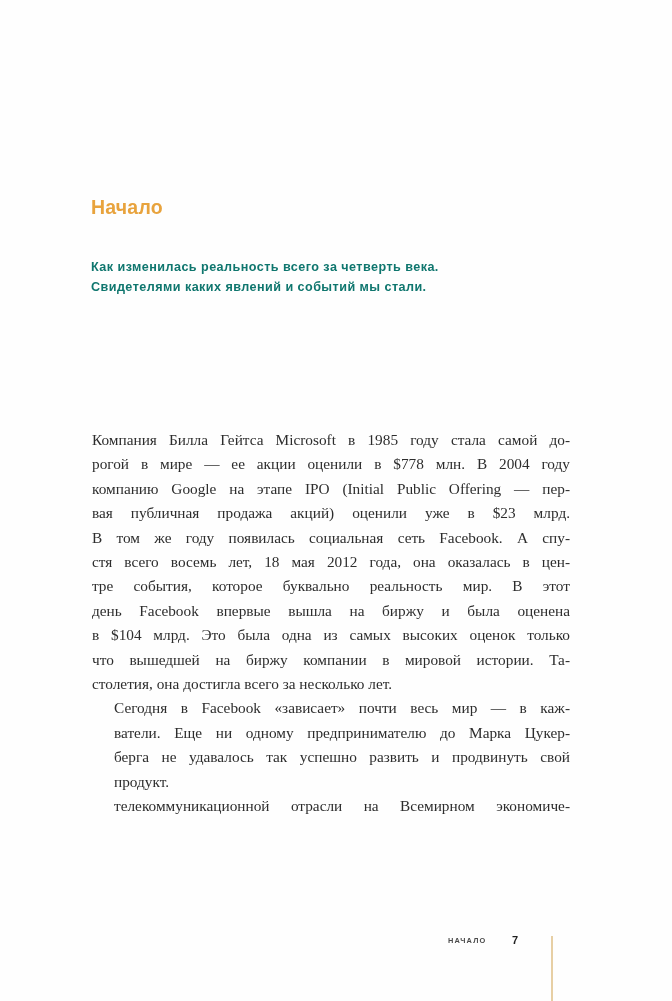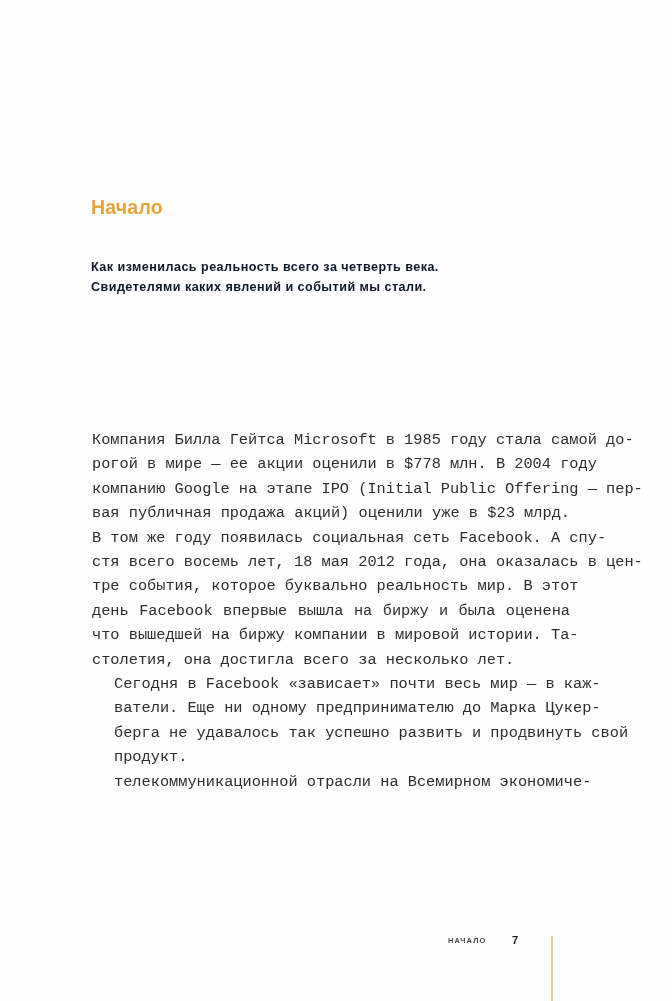--- a/index.html
+++ b/index.html
@@ -40,21 +40,21 @@
   
   .deck {
     position: absolute;
     left: 91px;
     top: 258px;
     width: 470px;
     font-family: "Liberation Sans", sans-serif;
     font-weight: bold;
     font-size: 12.6px;
     letter-spacing: 0.45px;
-    color: #0f172a;
+    color: #0f766e;
     line-height: 19.5px;
   }
   .deck-line { display: block; white-space: nowrap; }
 
   
   .body-column {
     position: absolute;
     left: 92px;
     top: 428px;
     width: 478px;
@@ -73,21 +73,20 @@
   }
   .para + .para {
     text-indent: 22px;
   }
   
   .ln {
     display: block;
     text-align: justify;
     text-align-last: justify;
     white-space: nowrap;
-    font-family: Liberation Mono, monospace;
   }
   .ln.last {
     text-align-last: left;
   }
   .ln.indent {
     text-indent: 22px;
   }
 
   
   .footer {
@@ -145,20 +144,21 @@
   <div class="body-column">
     <p class="para" id="paragraph-1">
         <span class="ln">Компания Билла Гейтса Microsoft в 1985 году стала самой до-</span>
         <span class="ln">рогой в мире — ее акции оценили в $778 млн. В 2004 году</span>
         <span class="ln">компанию Google на этапе IPO (Initial Public Offering — пер-</span>
         <span class="ln">вая публичная продажа акций) оценили уже в $23 млрд.</span>
         <span class="ln">В том же году появилась социальная сеть Facebook. А спу-</span>
         <span class="ln">стя всего восемь лет, 18 мая 2012 года, она оказалась в цен-</span>
         <span class="ln">тре события, которое буквально реальность мир. В этот</span>
         <span class="ln">день Facebook впервые вышла на биржу и была оценена</span>
+        <span class="ln">в $104 млрд. Это была одна из самых высоких оценок только</span>
         <span class="ln">что вышедшей на биржу компании в мировой истории. Та-</span>
         <span class="ln last">столетия, она достигла всего за несколько лет.</span>
       </p>
     <p class="para" id="paragraph-2">
         <span class="ln indent">Сегодня в Facebook «зависает» почти весь мир — в каж-</span>
         <span class="ln">ватели. Еще ни одному предпринимателю до Марка Цукер-</span>
         <span class="ln">берга не удавалось так успешно развить и продвинуть свой</span>
         <span class="ln last">продукт.</span>
       </p>
     <p class="para" id="paragraph-3">

